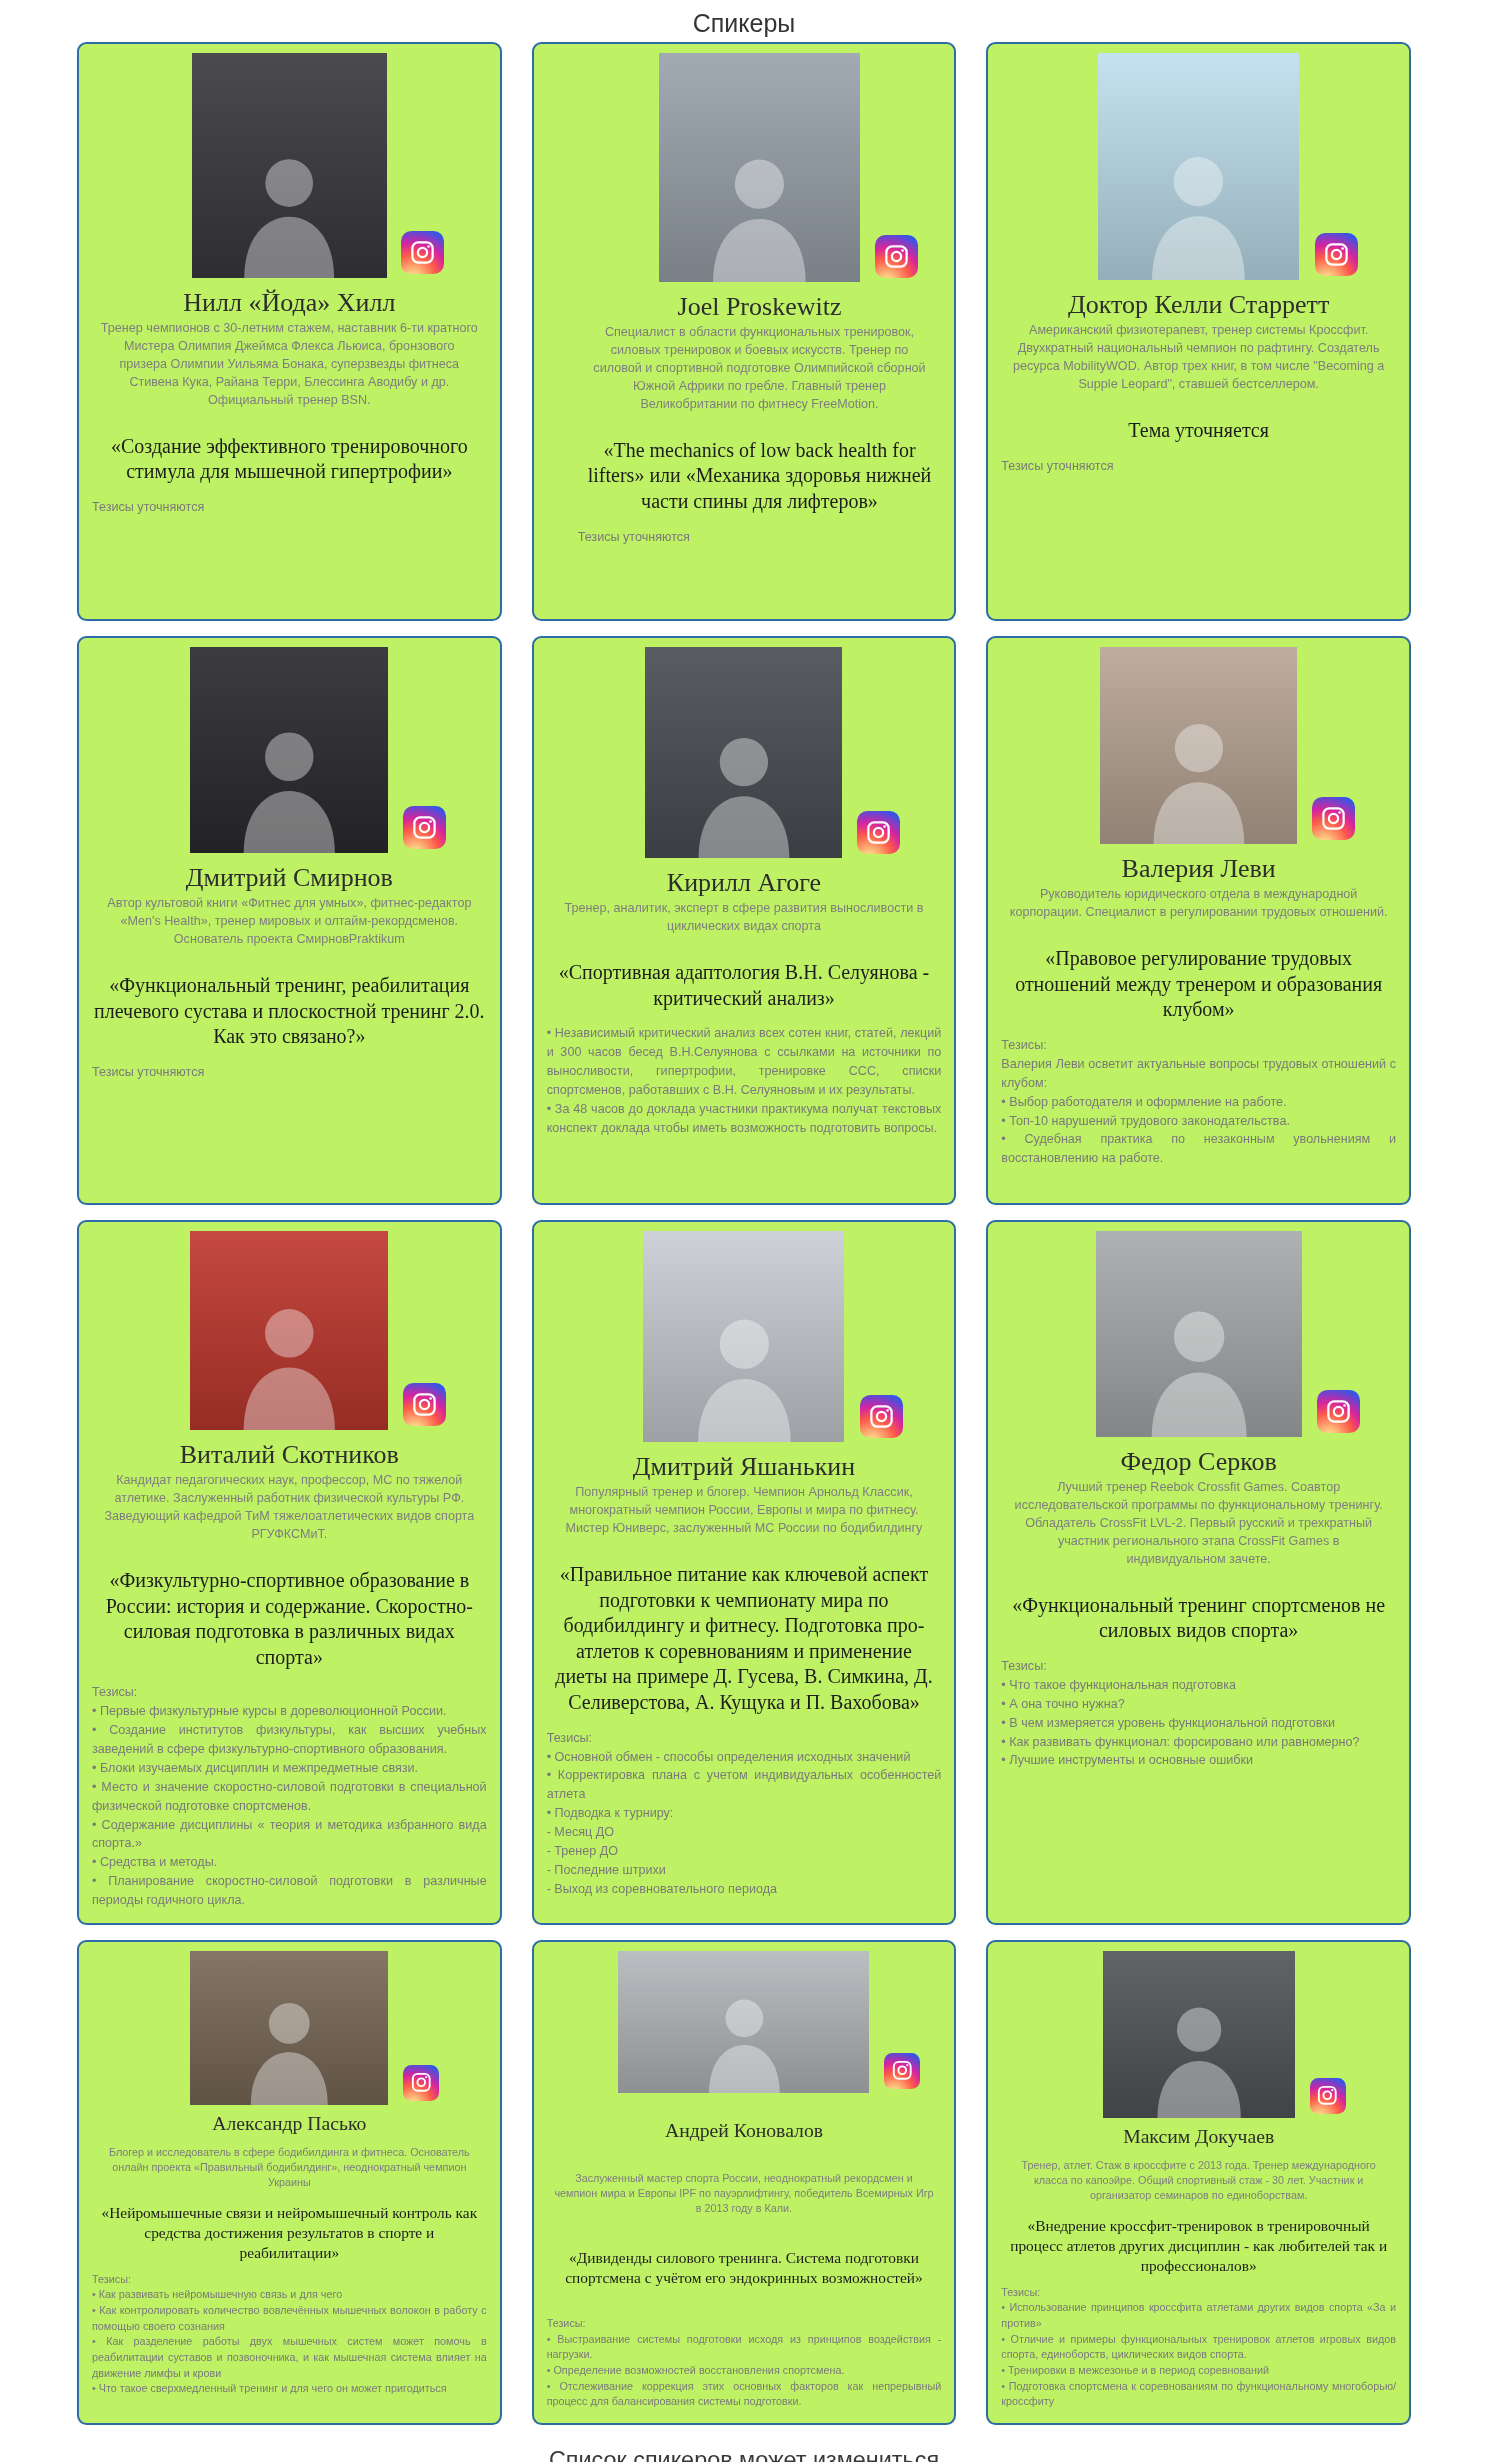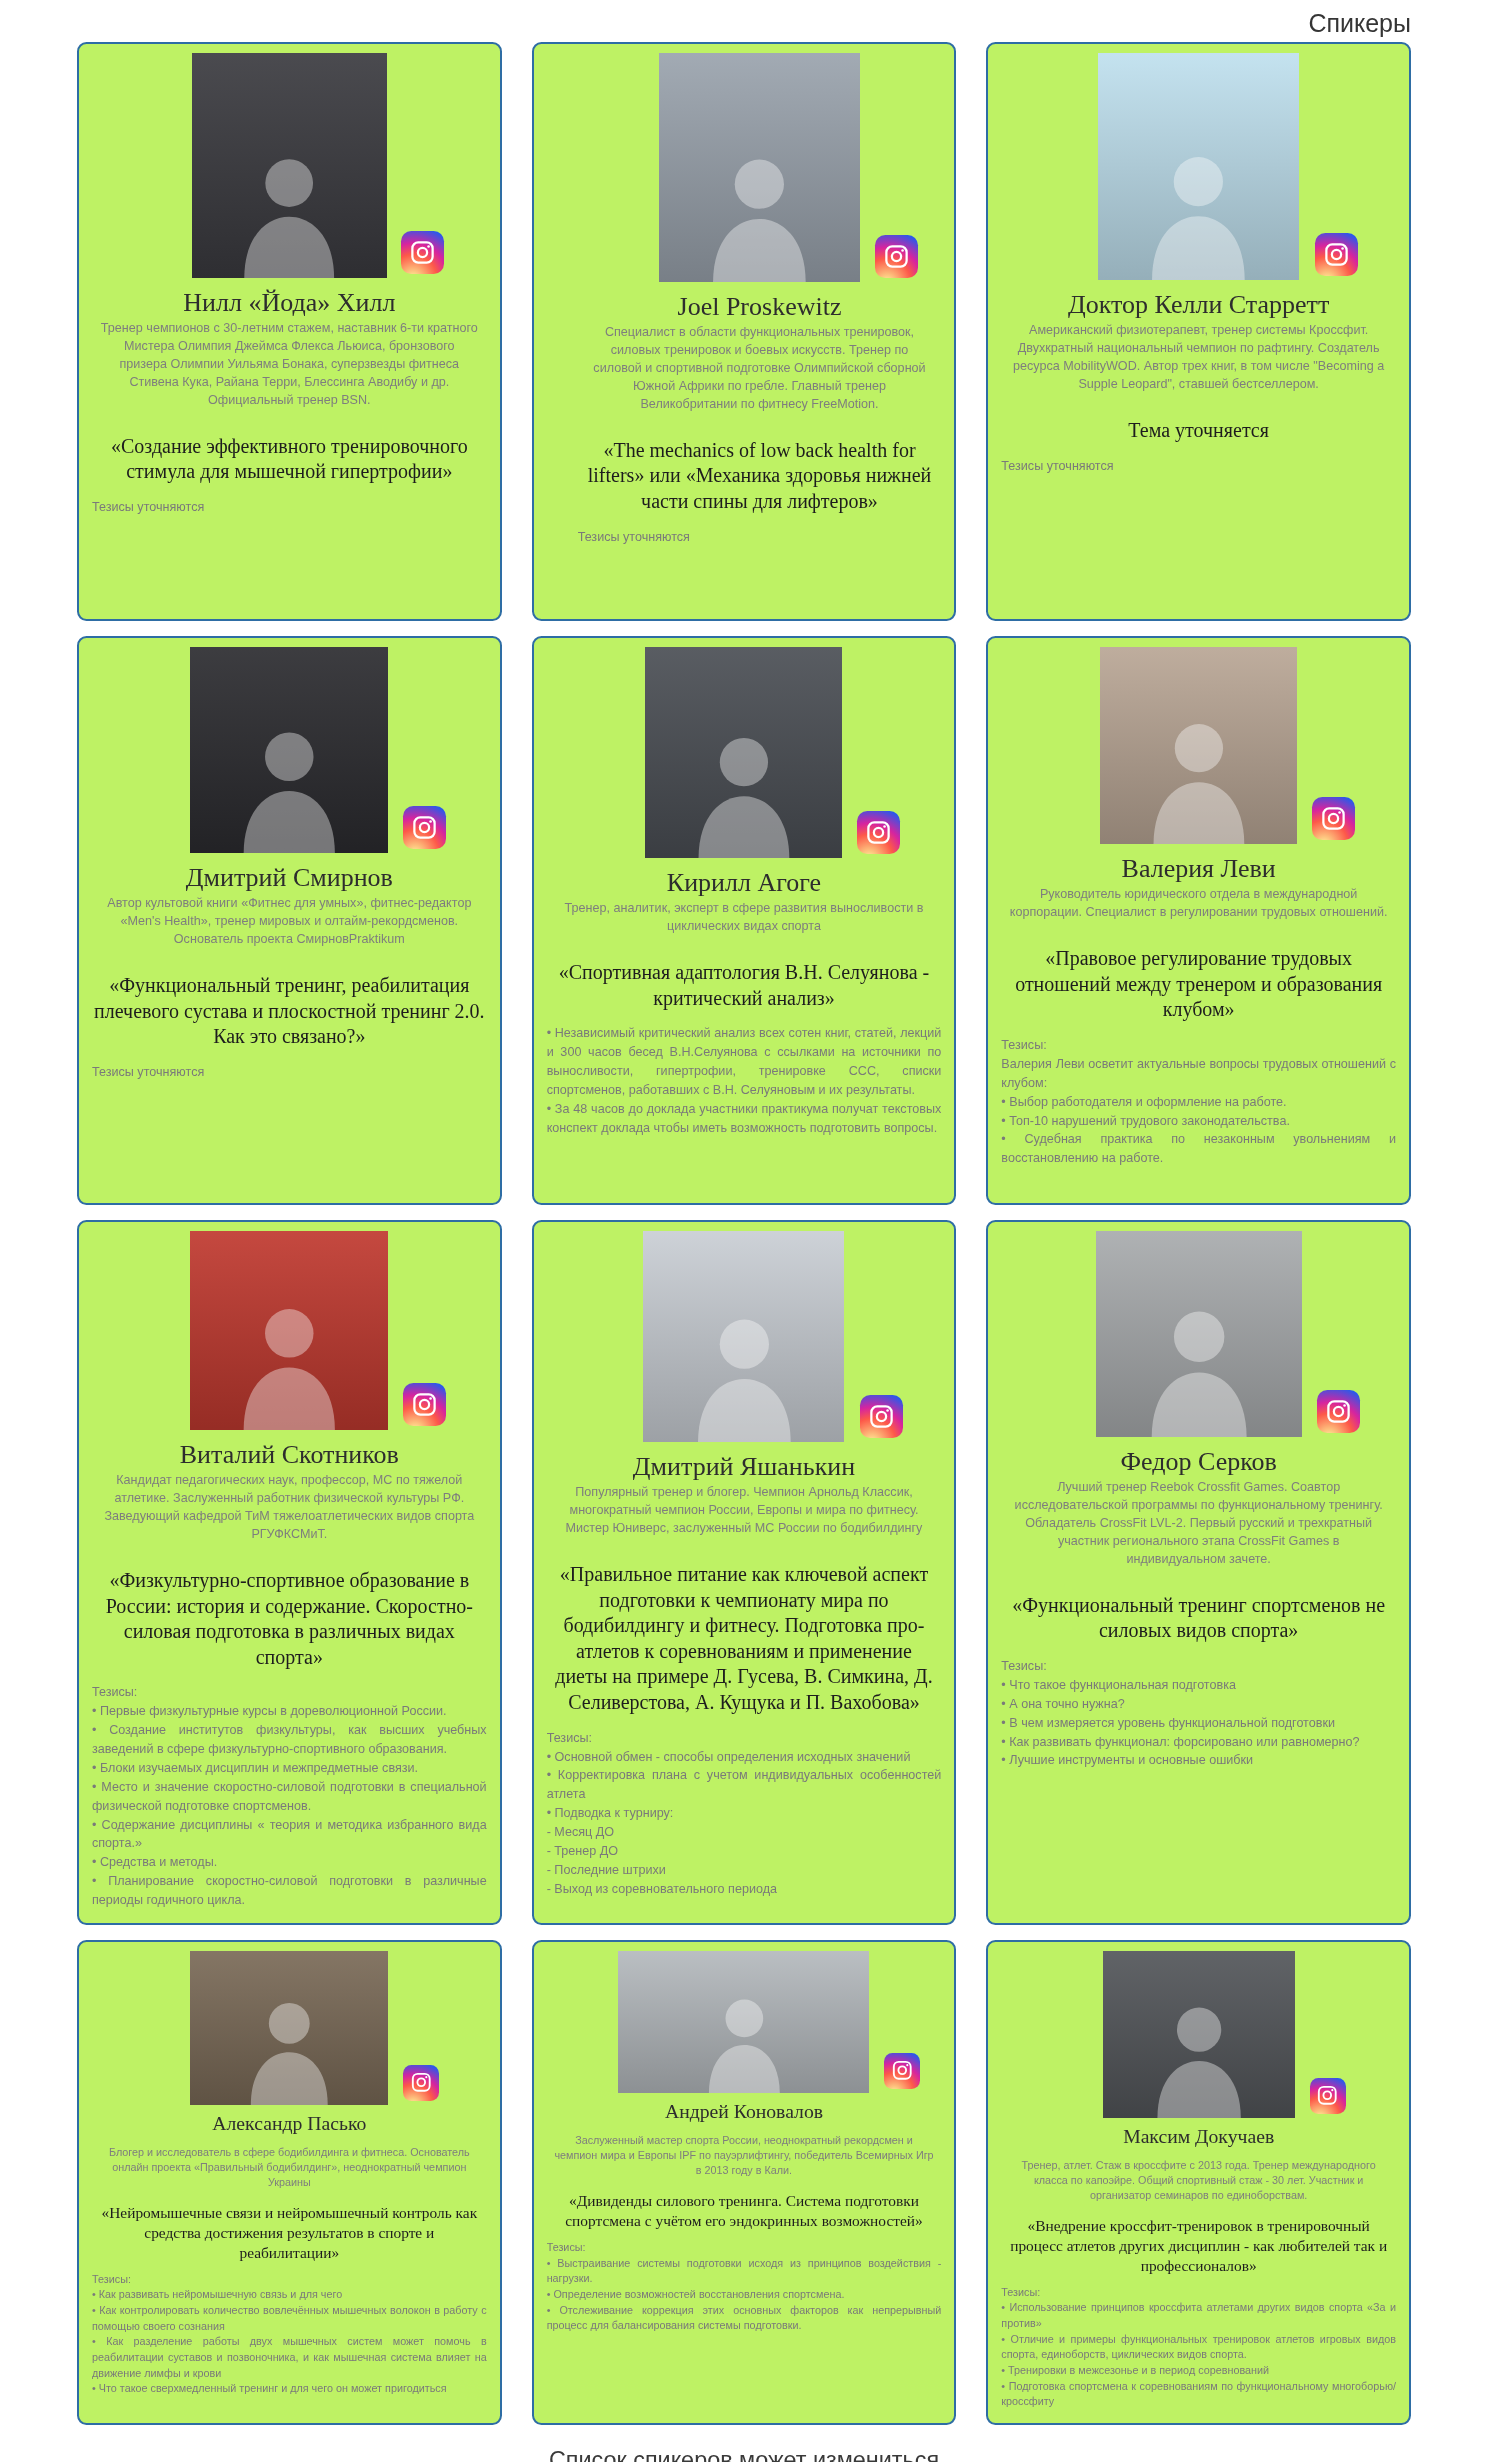--- a/index.html
+++ b/index.html
@@ -1,18 +1,18 @@
 <!DOCTYPE html>
 <html lang="ru" style="font-size:15px"><head>
 <meta charset="utf-8">
 <style>
   html,body{margin:0;padding:0;background:#ffffff;}
   body{width:1488px;font-family:"Liberation Sans",sans-serif;-webkit-font-smoothing:antialiased;}
   .page{padding:3.7px 77px 17px;box-sizing:border-box;}
-  .page-title{text-align:right;font-size:25px;font-weight:400;color:#353535;margin:5.6px 0 3.7px;font-family:"Liberation Sans",sans-serif;}
+  .page-title{text-align:center;font-size:25px;font-weight:400;color:#353535;margin:5.6px 0 3.7px;font-family:"Liberation Sans",sans-serif;}
   .grid{display:grid;grid-template-columns:repeat(3,1fr);column-gap:30px;row-gap:15px;}
   .card{position:relative;border:2.8px solid #2e6da4;border-radius:9.4px;background:#bef264;
         padding:7.5px 13px 13px;box-sizing:border-box;display:flex;flex-direction:column;align-items:center;}
   .card:nth-child(-n+3){min-height:579px;}
   .card:nth-child(n+4):nth-child(-n+6){min-height:569px;}
   .card:nth-child(n+7):nth-child(-n+9){min-height:582px;}
   .card:nth-child(n+10){min-height:363px;}
   .photo-row{position:relative;width:100%;display:flex;justify-content:center;padding-top:1.9px;}
   .photo{background-size:cover;position:relative;overflow:hidden;display:flex;align-items:flex-end;justify-content:center;
          background-image:linear-gradient(rgba(255,255,255,.08),rgba(0,0,0,.22));}
@@ -302,21 +302,21 @@
     <h3 class="topic">«Нейромышечные связи и нейромышечный контроль как средства достижения результатов в спорте и реабилитации»</h3>
     <div class="theses">
           <div class="thesis-line">Тезисы:</div>
           <div class="thesis-line">• Как развивать нейромышечную связь и для чего</div>
           <div class="thesis-line">• Как контролировать количество вовлечённых мышечных волокон в работу с помощью своего сознания</div>
           <div class="thesis-line">• Как разделение работы двух мышечных систем может помочь в реабилитации суставов и позвоночника, и как мышечная система влияет на движение лимфы и крови</div>
           <div class="thesis-line">• Что такое сверхмедленный тренинг и для чего он может пригодиться</div>
         </div>
   </article>
 
-  <article class="card" style="border-color: rgb(46, 109, 164);">
+  <article class="card" style="border-color: rgb(46, 109, 164); justify-content: space-between;">
     <div class="photo-row">
       <div class="photo" style="width: 251px; height: 142px; background-color: rgb(180, 185, 189);">
         <svg viewBox="0 0 100 100" preserveAspectRatio="xMidYMax meet">
           <circle cx="50" cy="32" r="17" fill="#ffffff"></circle>
           <path d="M18 100 C18 70 34 56 50 56 C66 56 82 70 82 100 Z" fill="#ffffff"></path>
         </svg>
       </div>
       <a class="insta" style="left: calc(50% + 140px);">
         <svg viewBox="0 0 24 24" fill="none" stroke="#ffffff" stroke-width="2">
           <rect x="3" y="3" width="18" height="18" rx="5.2"></rect>

